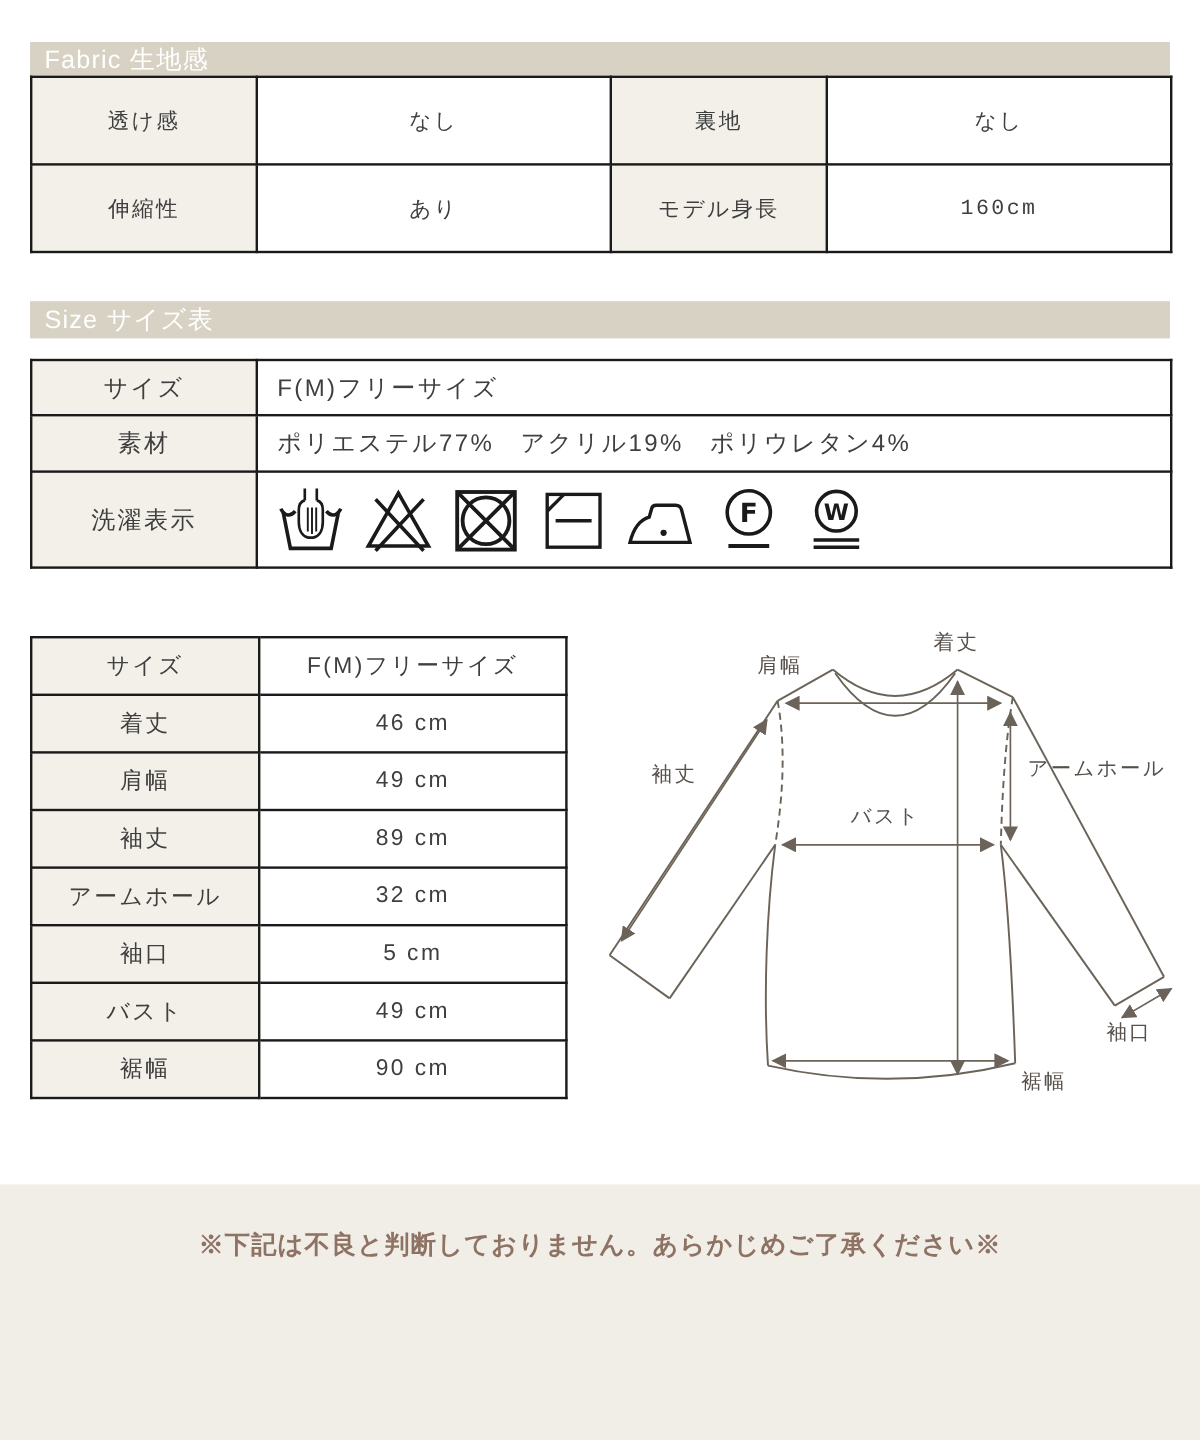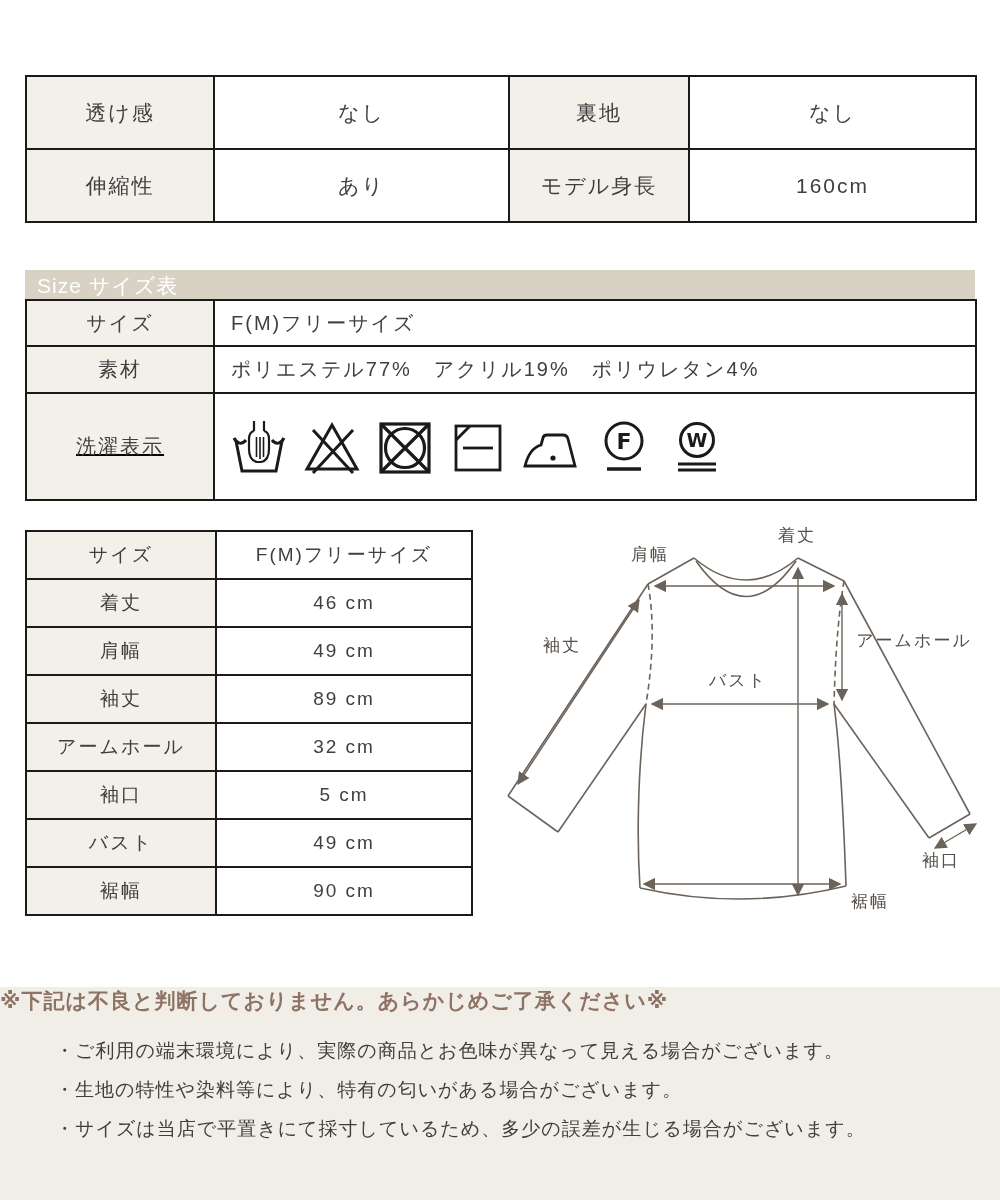--- a/index.html
+++ b/index.html
@@ -2,56 +2,59 @@
 <html><head>
 <meta charset="utf-8">
 <style>
   html,body{margin:0;padding:0;background:#ffffff;}
   body{font-family:"Liberation Sans","DejaVu Sans",sans-serif;}
   .canvas{position:relative;width:1000px;height:1200px;background:#ffffff;overflow:hidden;}
 
   .bar{position:absolute;left:25px;width:950px;height:31px;background:#d8d2c4;color:#ffffff;
        font-size:21px;line-height:31px;padding-left:12px;box-sizing:border-box;letter-spacing:1px;}
   #fabric-bar{top:35px;}
-  #size-bar{top:270px;}
+  #size-bar{top:251px;}
 
   table{border-collapse:collapse;position:absolute;table-layout:fixed;background:#ffffff;}
   th,td{border:2px solid #1a1a1a;color:#3f3f3f;font-weight:normal;text-align:center;
         letter-spacing:2px;box-sizing:border-box;padding:0;}
   th{background:#f3f0e9;}
 
-  .fabric-table{left:25px;top:75px;width:950px;font-size:21px;}
+  .fabric-table{left:25px;top:63px;width:950px;font-size:18px;font-family:Liberation Mono, monospace;}
   .fabric-table tr{height:73px;}
 
   .size-table{left:25px;top:299px;width:950px;font-size:20px;}
   .size-table td{text-align:left;padding-left:16px;}
   .size-table tr.r1{height:46px;}
   .size-table tr.r2{height:47px;}
-  .size-table tr.r3{height:107px;text-decoration:underline;}
+  .size-table tr.r3{height:80px;}
 
   .care-cell{display:flex;align-items:center;gap:17px;}
   .care-cell svg{flex:0 0 auto;display:block;}
 
   .measure-table{left:25px;top:530px;width:446px;font-size:19px;}
   .measure-table tr{height:48px;}
 
   .diagram{position:absolute;left:478px;top:508px;width:522px;height:462px;}
   .diagram text{fill:#57504a;font-size:17px;letter-spacing:2px;}
 
   .notes{position:absolute;left:0;top:987px;width:1000px;height:213px;background:#f1eee8;}
-  .notes .heading{margin:0;text-align:left;font-size:21px;font-weight:bold;
-                  color:#8e7263;letter-spacing:1px;}
+  .notes .heading{margin:0;padding-top:36px;text-align:center;font-size:21px;font-weight:bold;
+                  color:#8e7263;letter-spacing:1px;font-family:Liberation Serif, serif;}
   .notes .items{margin-top:16px;margin-left:55px;}
   .notes .item{font-size:19px;color:#403e3b;line-height:39px;letter-spacing:1px;}
 </style>
 </head>
 <body>
 
 <div class="canvas">
 
+  <div class="bar" id="fabric-bar">
+    <span>Fabric 生地感</span>
+  </div>
 
   <table class="fabric-table">
     <colgroup>
         <col style="width:188px">
         <col style="width:295px">
         <col style="width:180px">
         <col style="width:287px">
       </colgroup>
     <tbody>
         <tr>
@@ -220,20 +223,15 @@
       <text x="84" y="143" text-anchor="middle">袖丈</text>
       <text x="436" y="138" text-anchor="middle">アームホール</text>
       <text x="260" y="178" text-anchor="middle">バスト</text>
       <text x="463" y="358" text-anchor="middle">袖口</text>
       <text x="392" y="399" text-anchor="middle">裾幅</text>
     </svg>
   </div>
 
   <div class="notes">
     <p class="heading">※下記は不良と判断しておりません。あらかじめご了承ください※</p>
-    <div class="items">
-      <div class="item">・ご利用の端末環境により、実際の商品とお色味が異なって見える場合がございます。</div>
-      <div class="item">・生地の特性や染料等により、特有の匂いがある場合がございます。</div>
-      <div class="item">・サイズは当店で平置きにて採寸しているため、多少の誤差が生じる場合がございます。</div>
-    </div>
   </div>
 
 </div>
 
 </body></html>

